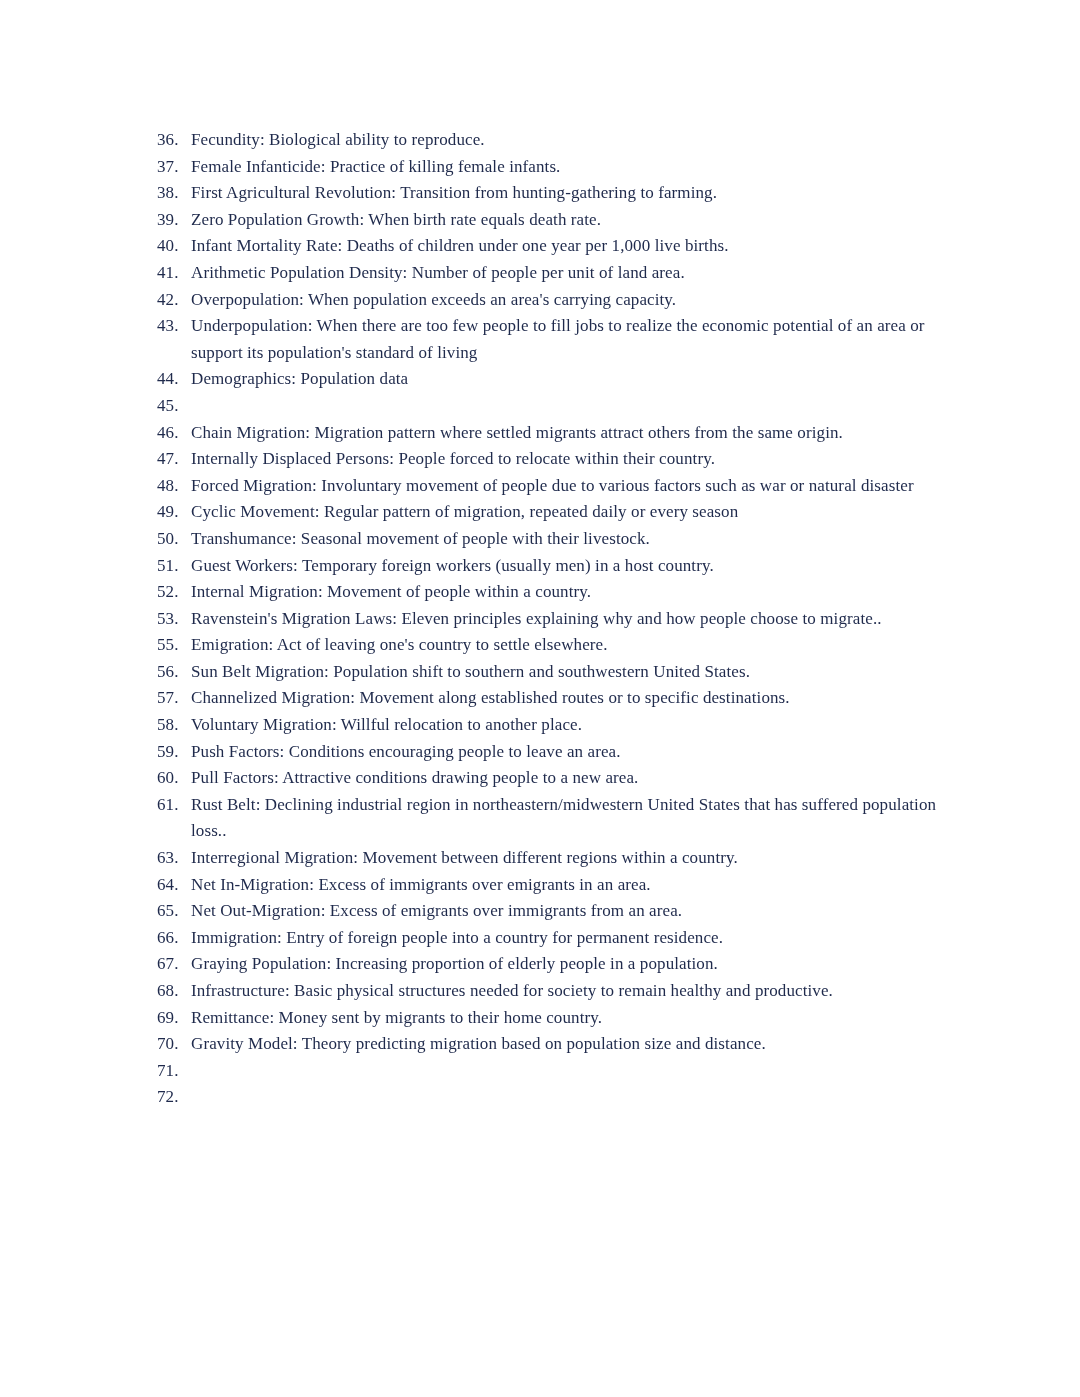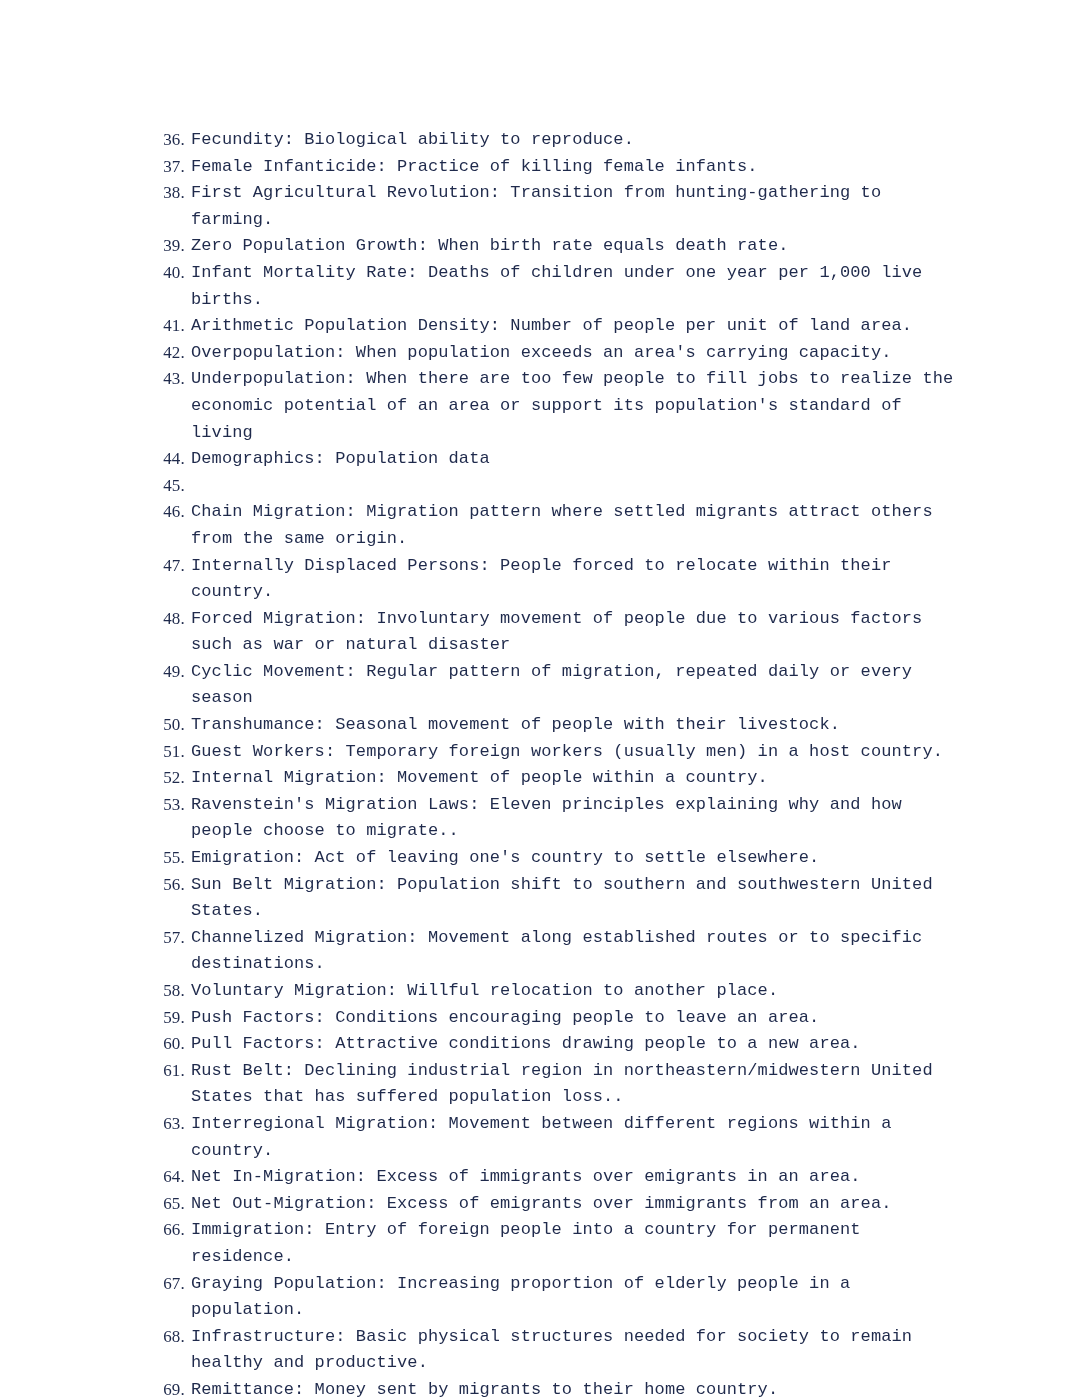--- a/index.html
+++ b/index.html
@@ -28,26 +28,24 @@
   li.item {
     display: flex;
     align-items: flex-start;
     font-size: 17px;
     line-height: 26.6px;
     letter-spacing: 0.1px;
   }
   .num {
     flex: 0 0 34px;
     width: 34px;
-    text-align: center;
   }
   .text {
     width: 764px;
     max-width: 764px;
-    font-family: Liberation Mono, monospace;
   }
 </style>
 </head>
 <body style="background: rgb(255, 255, 255); color: rgb(31, 42, 76);">
 
 <div class="page">
   <ol class="vocab-list">
   <li class="item">
     <span class="num">36.</span>
     <span class="text">Fecundity: Biological ability to reproduce.</span>

